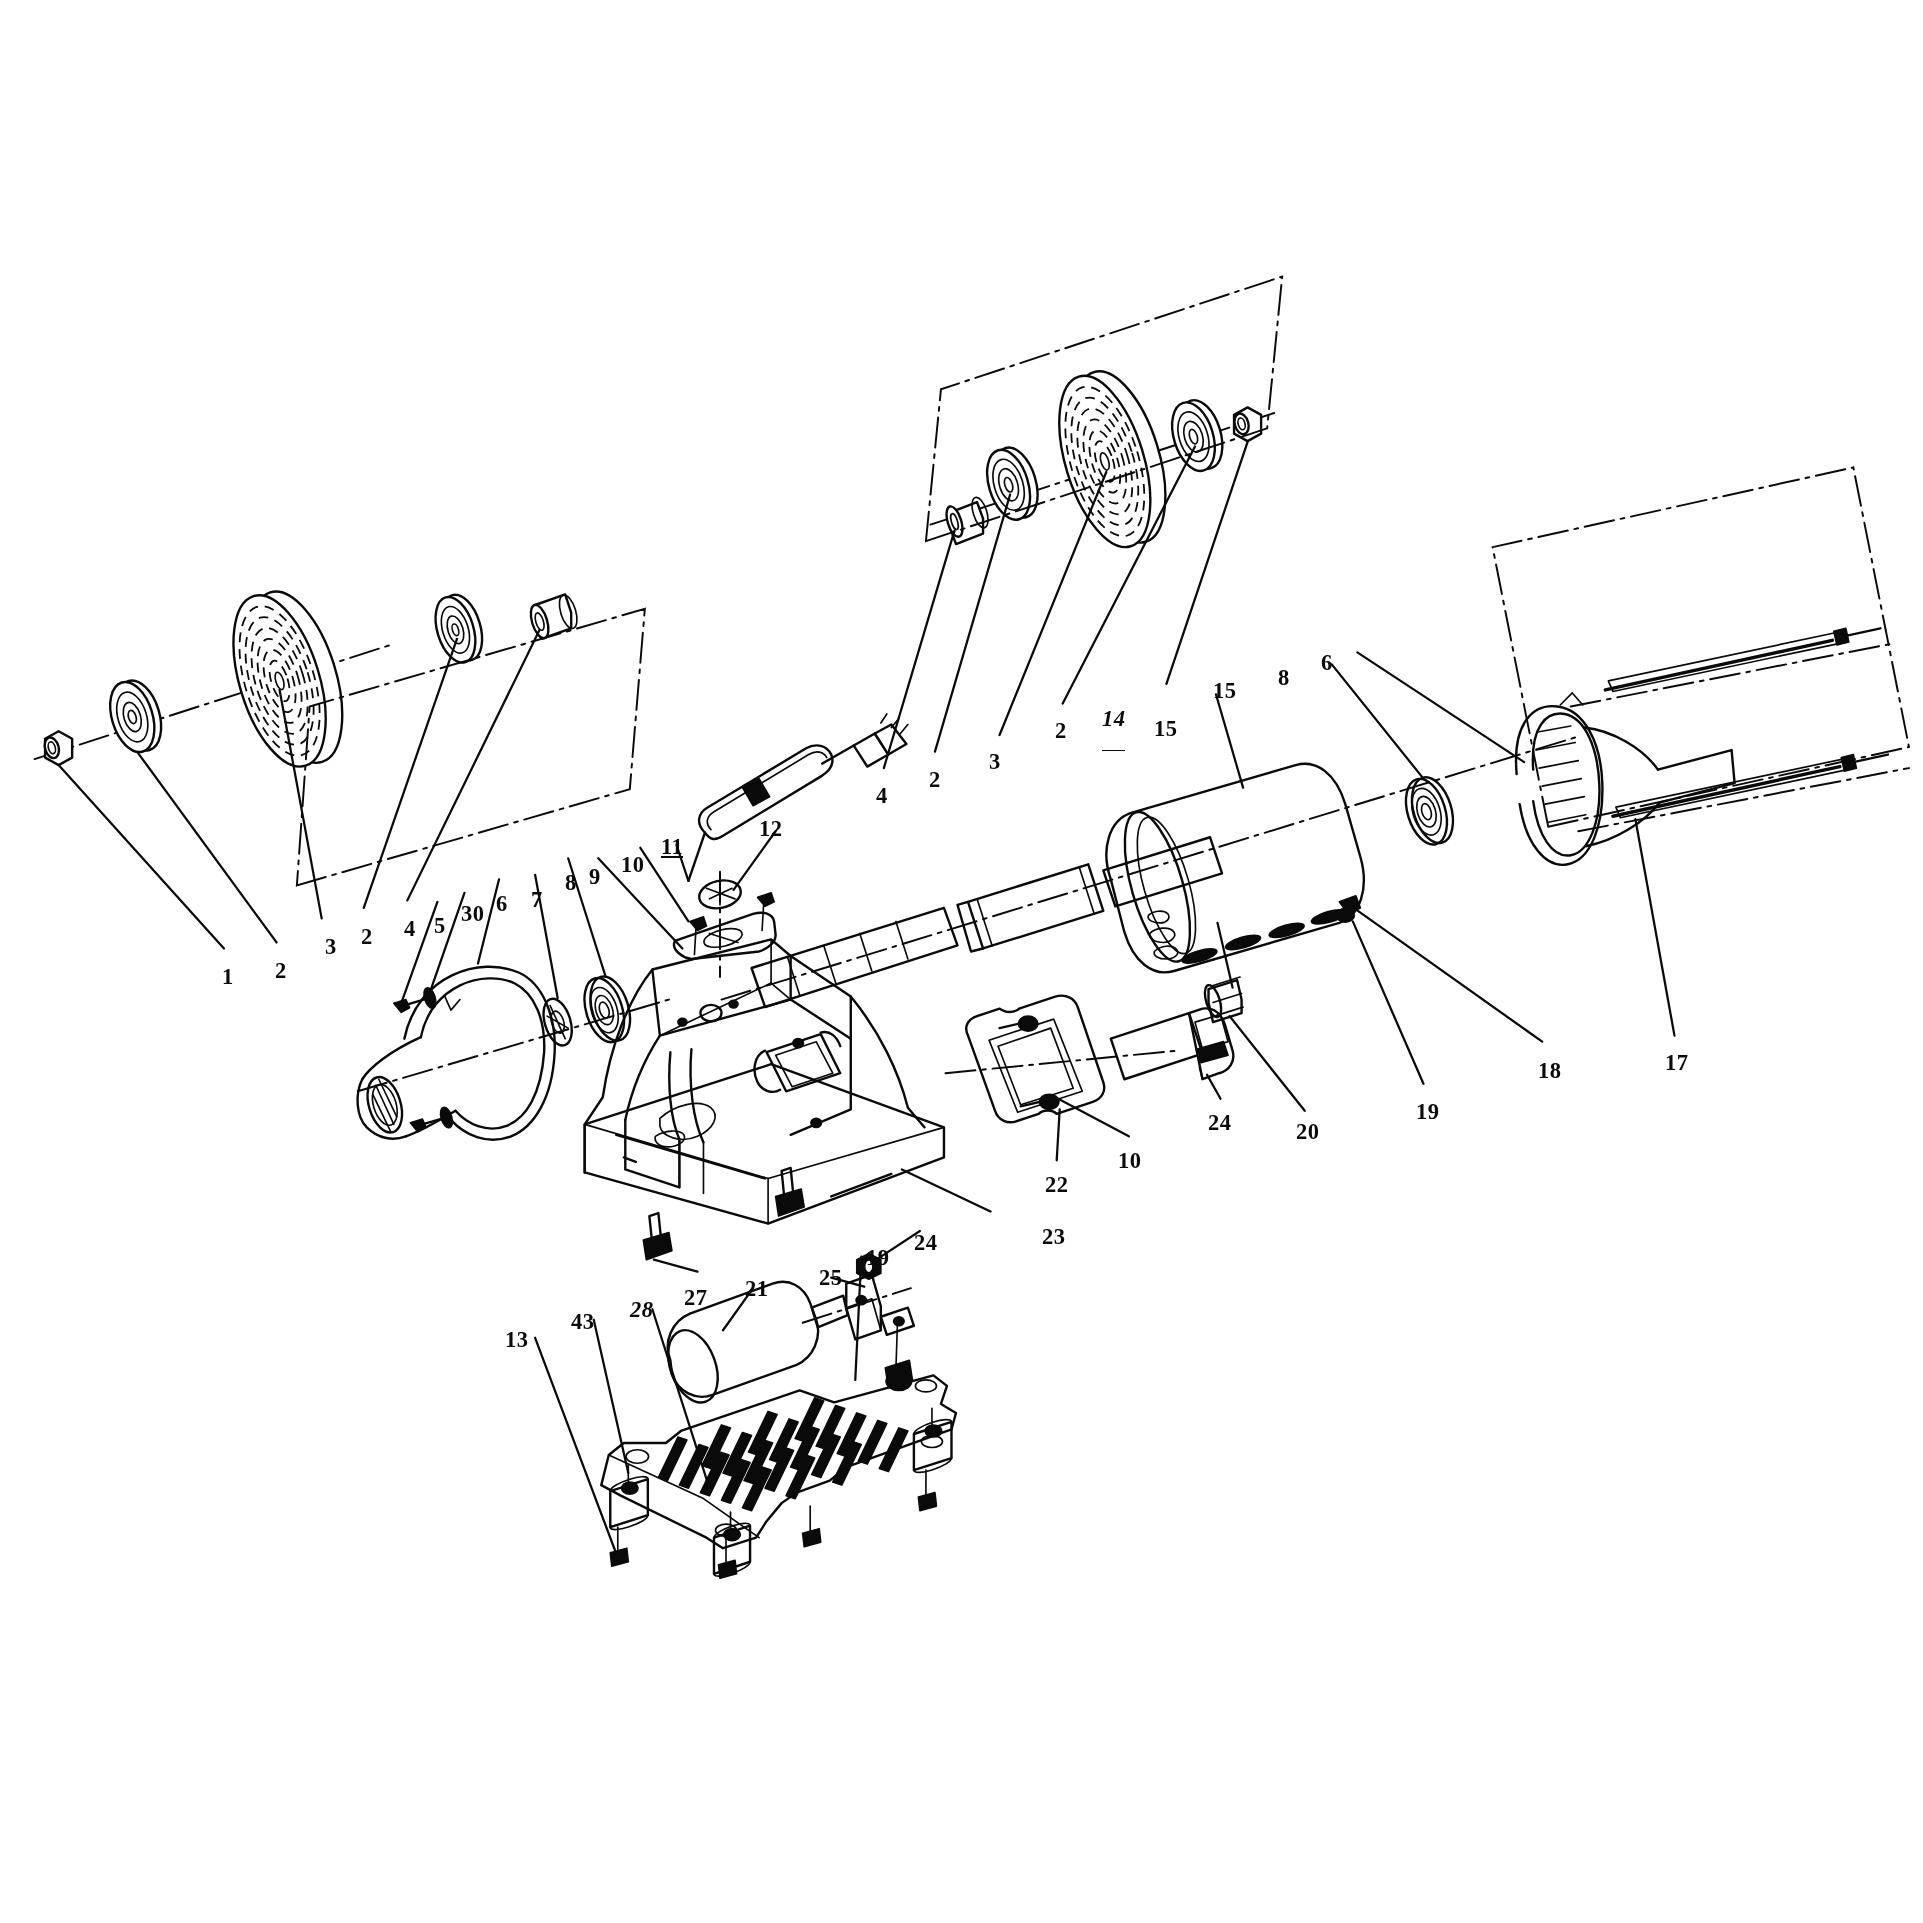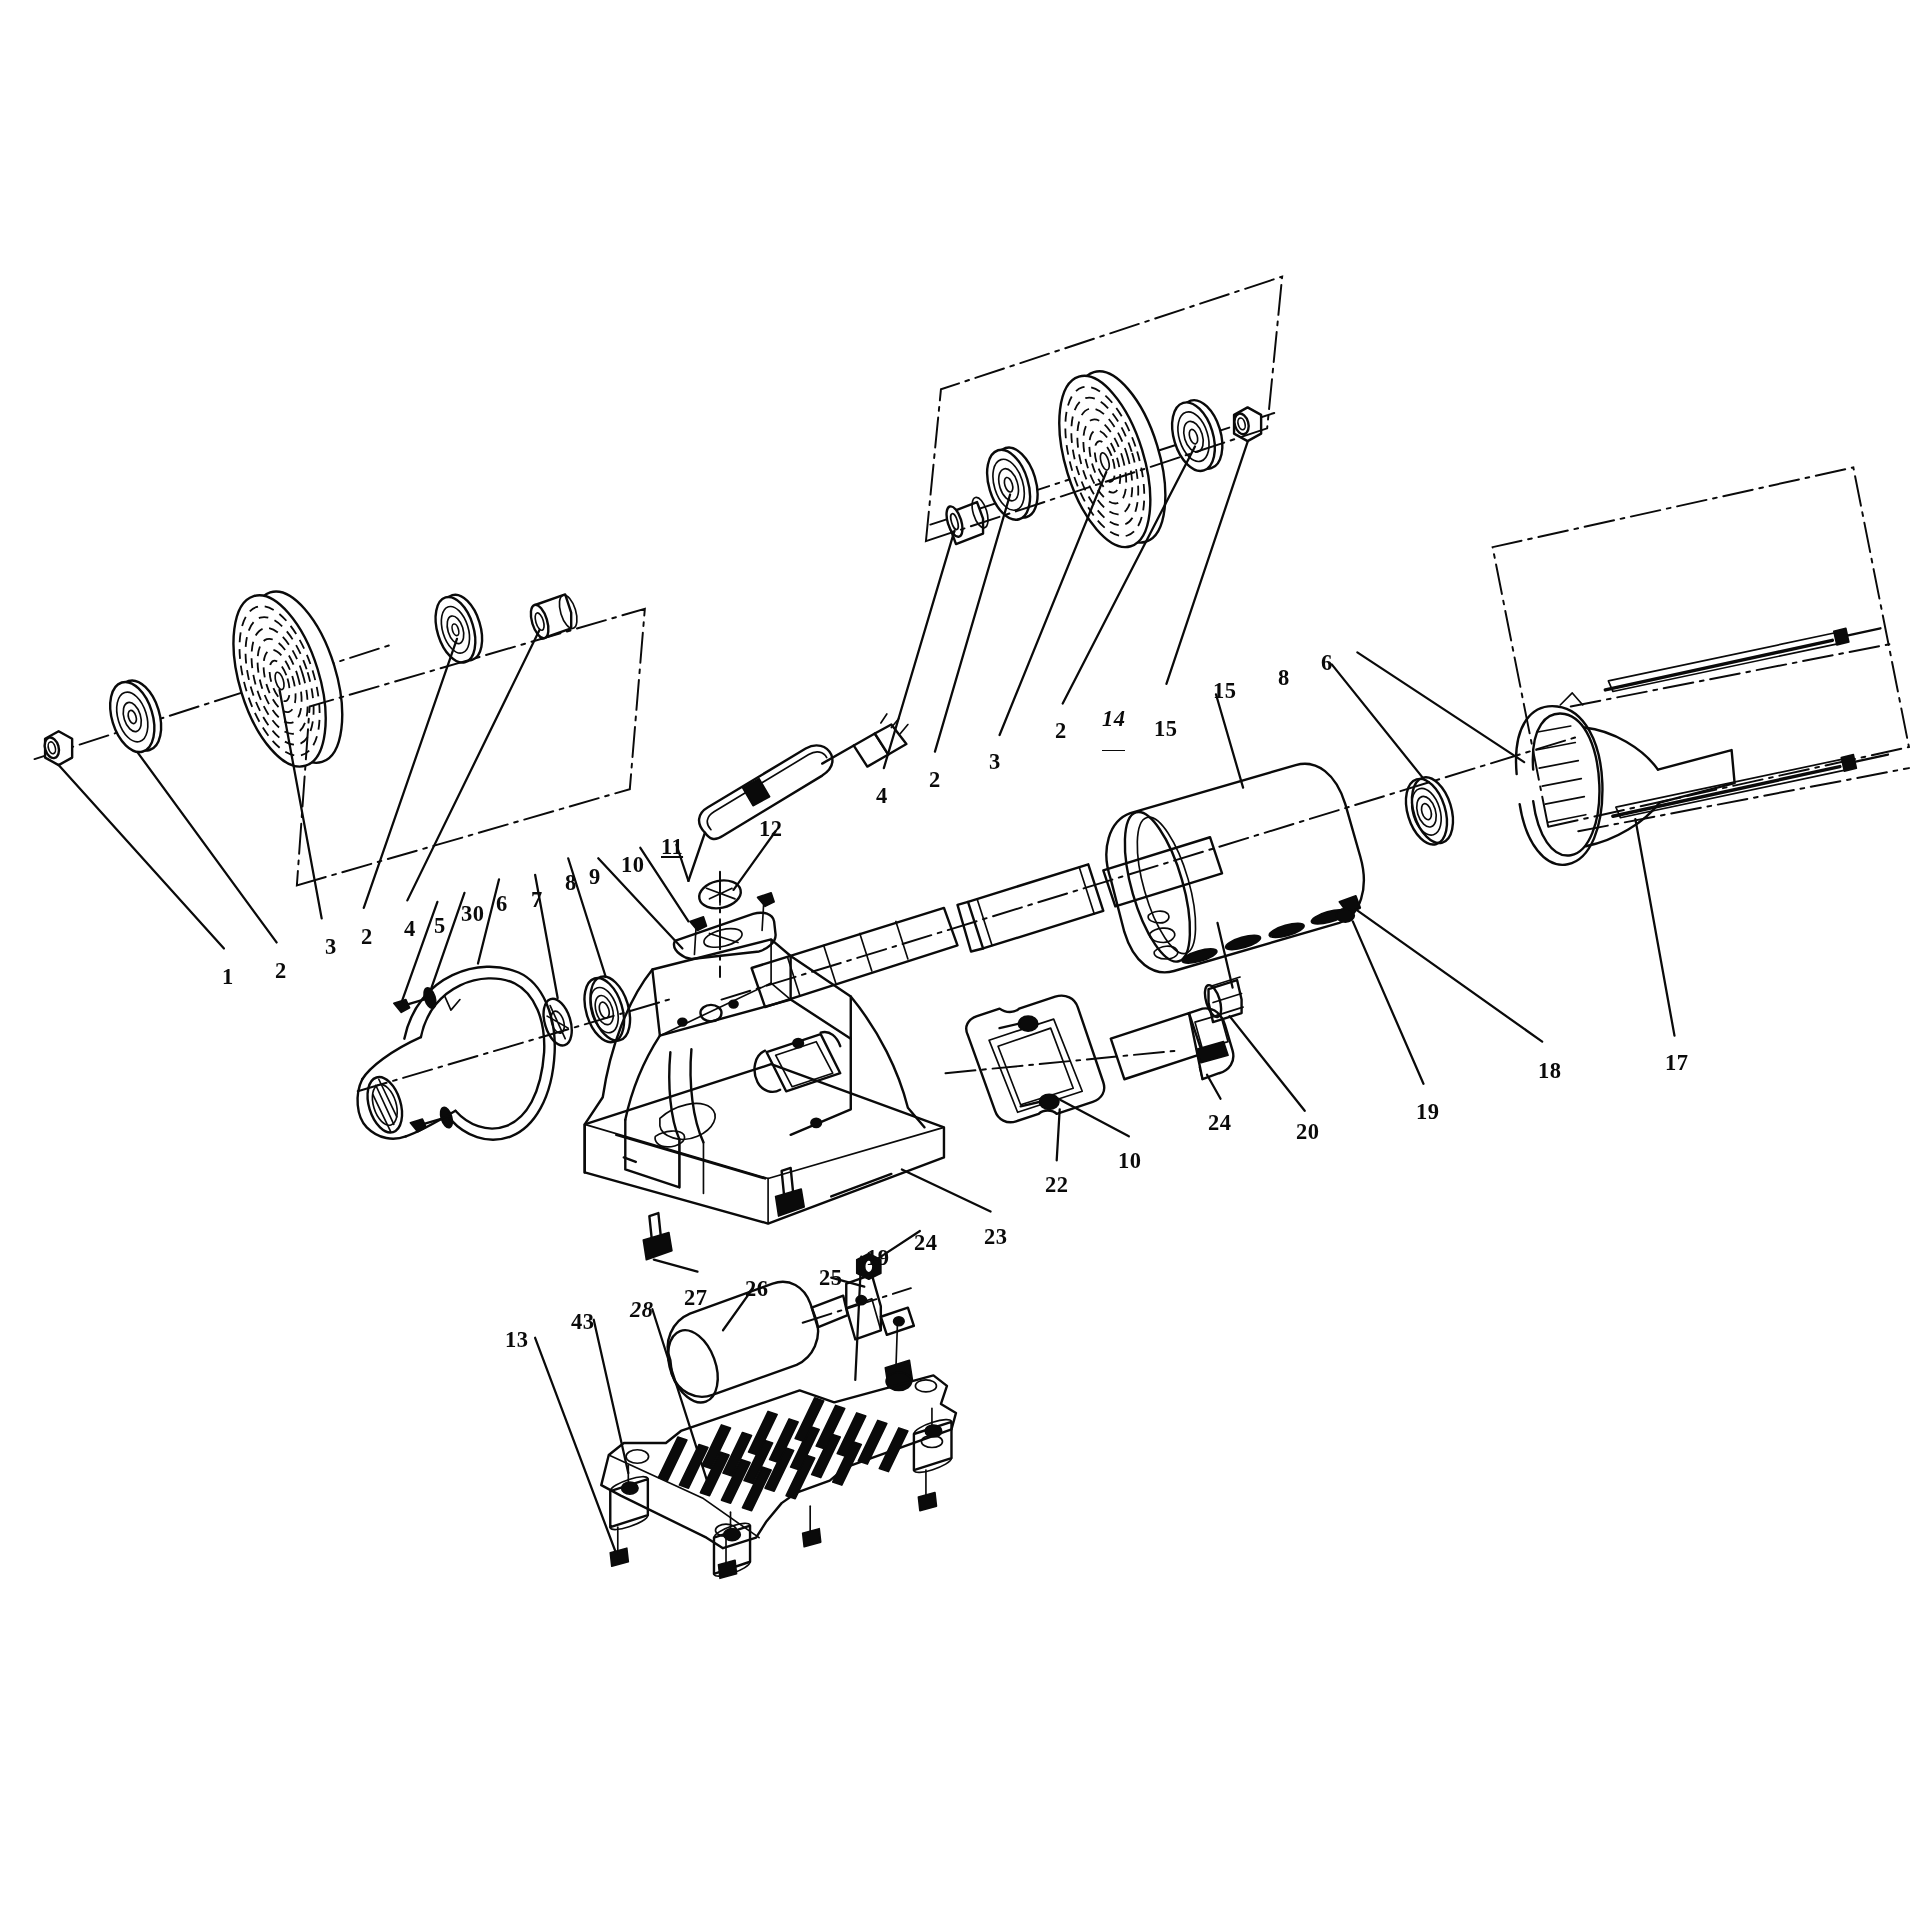--- a/index.html
+++ b/index.html
@@ -594,23 +594,23 @@
       <div class="callout" style="left: 1213px; top: 680px;">15</div>
       <div class="callout" style="left: 1278px; top: 667px;">8</div>
       <div class="callout" style="left: 1321px; top: 652px;">6</div>
       <div class="callout" style="left: 1665px; top: 1052px;">17</div>
       <div class="callout" style="left: 1538px; top: 1060px;">18</div>
       <div class="callout" style="left: 1416px; top: 1101px;">19</div>
       <div class="callout" style="left: 1296px; top: 1121px;">20</div>
       <div class="callout" style="left: 1208px; top: 1112px;">24</div>
       <div class="callout" style="left: 1118px; top: 1150px;">10</div>
       <div class="callout" style="left: 1045px; top: 1174px;">22</div>
-      <div class="callout" style="left: 984px; top: 1226px;">23</div>
+      <div class="callout" style="left: 1042px; top: 1226px;">23</div>
       <div class="callout" style="left: 684px; top: 1287px;">27</div>
-      <div class="callout" style="left: 745px; top: 1278px;">26</div>
+      <div class="callout" style="left: 745px; top: 1278px;">21</div>
       <div class="callout" style="left: 819px; top: 1267px;">25</div>
       <div class="callout" style="left: 866px; top: 1247px;">19</div>
       <div class="callout" style="left: 914px; top: 1232px;">24</div>
       <div class="callout" style="left: 630px; top: 1299px; font-style: italic;">28</div>
       <div class="callout" style="left: 571px; top: 1311px;">43</div>
       <div class="callout" style="left: 505px; top: 1329px;">13</div>
     </div>
 
 </div>
 

